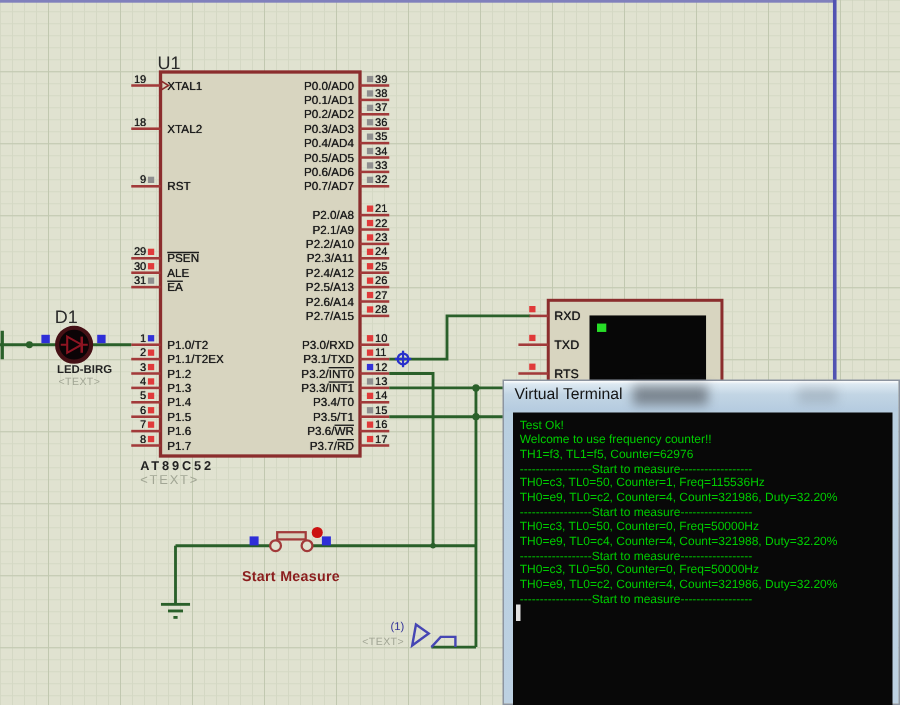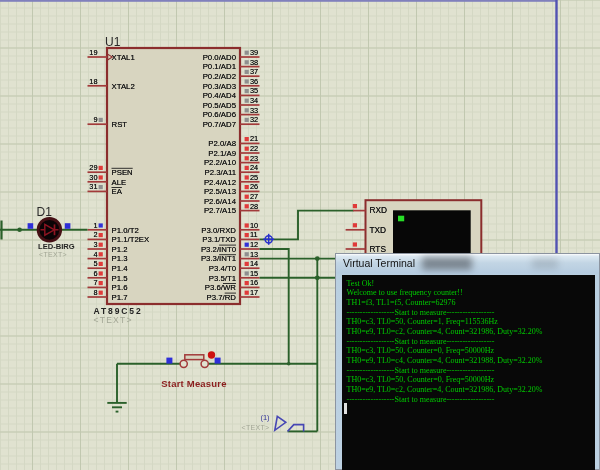--- a/index.html
+++ b/index.html
@@ -15,21 +15,21 @@
 svg text{font-family:"Liberation Sans",sans-serif;}
 .pl{font-size:7.8px;fill:#1c1c1c;text-shadow:0 0 0.5px #1c1c1c;}
 .pn{font-size:7.4px;fill:#1c1c1c;text-shadow:0 0 0.5px #1c1c1c;}
 .il{font-size:8.3px;fill:#1c1c1c;text-shadow:0 0 0.5px #1c1c1c;}
 .gry{font-size:7px;fill:#a2a695;letter-spacing:0.3px;}
 #vt{position:absolute;left:335px;top:253px;width:265px;height:217px;
  background:linear-gradient(to bottom,#fdfdfd 0px,#dde9f2 2px,#c2d5e4 9px,#b6cce0 19px,#b9cfe0 21px,#bdd1e2);
  border:1px solid #8c94a0;box-sizing:border-box;}
 #vt .title{position:absolute;left:7px;top:3.2px;font-size:10.5px;color:#141414;}
 #vt .client{position:absolute;left:6px;top:21px;width:253px;height:196px;background:#080808;}
-#vt pre{margin:0;padding:3.5px 0 0 4.5px;font-family:Liberation Serif, serif;
+#vt pre{margin:0;padding:3.5px 0 0 4.5px;font-family:Liberation Sans, sans-serif;
  font-size:8px;line-height:9.68px;color:#00cc00;}
 #vt .cursor{position:absolute;left:8.3px;top:149px;width:2.6px;height:10.5px;background:#e0e0e0;}
 .smudge{position:absolute;background:#43474d;filter:blur(3.5px);opacity:0.55;}
 </style></head>
 <body>
 <div id="page">
 <svg width="600" height="470" viewBox="0 0 600 470" style="position:absolute;left:0;top:0">
 <rect x="107" y="48" width="133" height="256" fill="#d8d5c0" stroke="#8b2d2d" stroke-width="2.2"></rect>
 <line x1="87.5" y1="57.0" x2="107" y2="57.0" stroke="#a23a3a" stroke-width="1.7"></line>
 <text x="97.5" y="55.0" class="pn" text-anchor="end">19</text>

